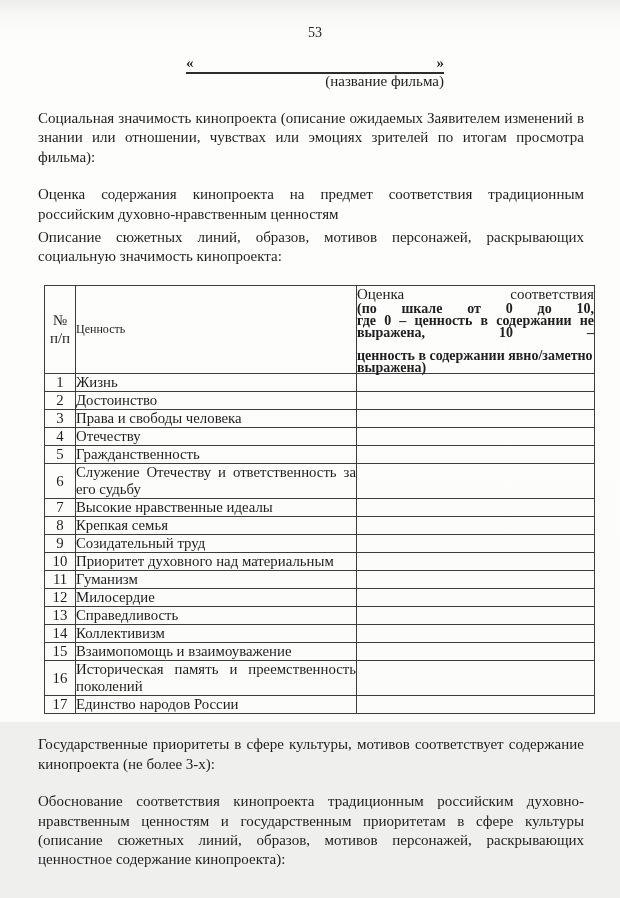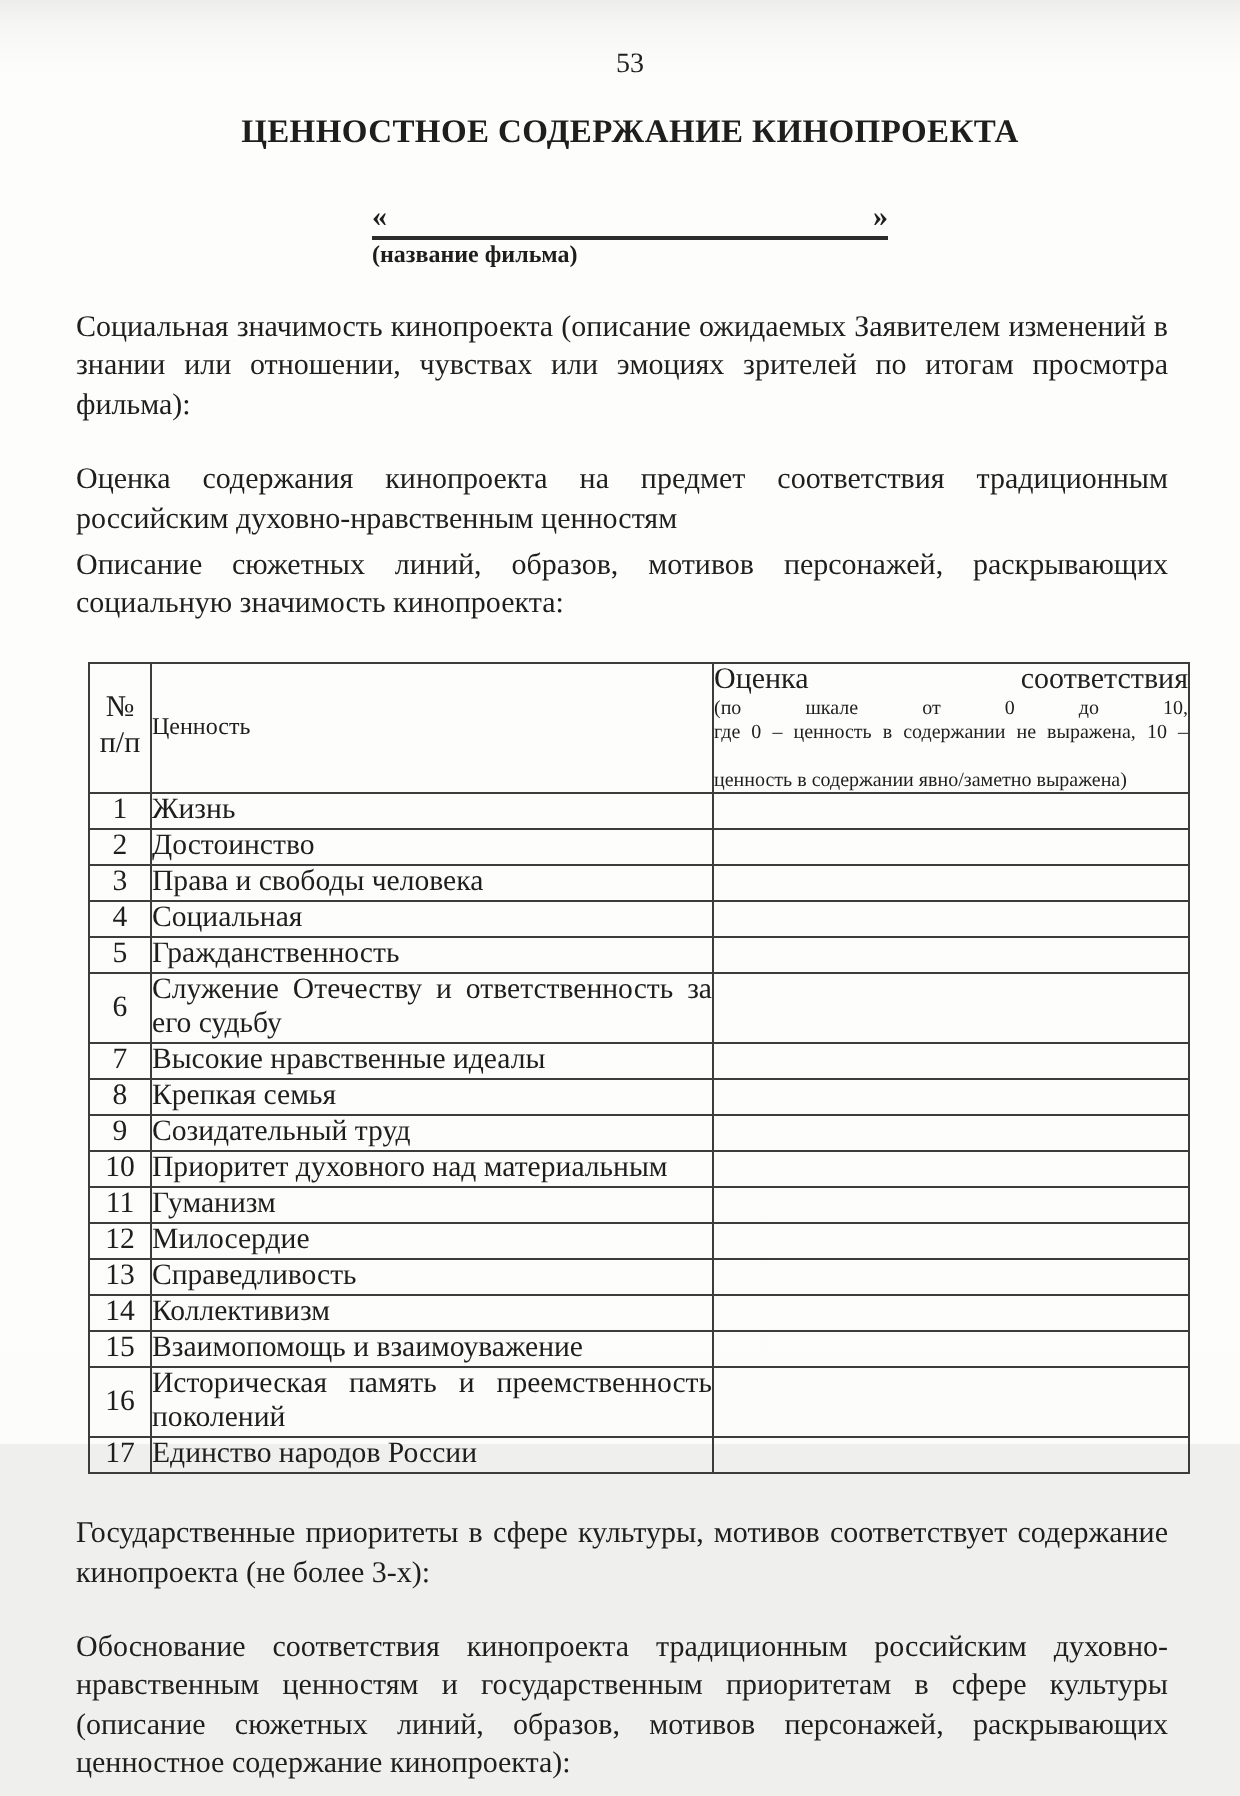--- a/index.html
+++ b/index.html
@@ -23,21 +23,21 @@
   .doc-title {
     text-align:center; font-weight:bold; font-size:16.5px; line-height:20px;
     letter-spacing:.2px; margin:0 0 26px 0;
   }
   .blank-line { width:258px; margin:0 auto 22px auto; }
   .blank-rule {
     display:flex; justify-content:space-between; align-items:flex-end;
     border-bottom:2px solid #2c2c2c;
     font-weight:bold; font-size:15px; line-height:15px; padding-bottom:1px;
   }
-  .blank-caption { text-align:left; font-size:12px; line-height:12px; margin-top:1px;font-weight:bold; }
+  .blank-caption { text-align:right; font-size:15px; line-height:12px; margin-top:1px; }
 
   p.para {
     width:546px;
     font-size:15px; line-height:19.4px;
     text-align:justify;
     margin:0 0 18px 0;
   }
   p.para.tight { margin-bottom:4px; }
   .b { font-weight:normal; }
 
@@ -52,36 +52,35 @@
     font-weight:normal;
   }
   th.h-num { vertical-align:top; padding:1px 4px; }
   th.h-num div { text-align:center; font-size:15px; line-height:17.5px; }
   th.h-val { vertical-align:top; text-align:left; padding:1px 7px; font-size:12px; line-height:17.5px; }
   th.h-score { vertical-align:top; padding:1px 7px 2px 7px; }
   .score-head {
     font-size:15px; line-height:17.5px;
     text-align:justify; text-align-last:justify;
   }
-  .score-note { font-size:10px; line-height:11.6px; }
+  .score-note { font-size:14px; line-height:11.6px;font-weight:bold; }
   .score-note .jl { text-align:justify; text-align-last:justify; }
   .score-note .ll { text-align:left;margin-top:12px; }
 
   td.num { text-align:center; line-height:17px; }
   td.val { padding:0 7px; text-align:justify; line-height:17px;margin-top:10px; }
   td.score { line-height:17px; }
 </style>
 </head>
 <body>
 
 <div class="page">
 
   <div class="page-number">53</div>
 
-  <div class="doc-title">ЦЕННОСТНОЕ СОДЕРЖАНИЕ КИНОПРОЕКТА</div>
 
   <div class="blank-line">
     <div class="blank-rule">
       <span>«</span>
       <span>»</span>
     </div>
     <div class="blank-caption">(название фильма)</div>
   </div>
 
   <p class="para"><span class="b">Социальная значимость кинопроекта</span> <span>(описание ожидаемых Заявителем изменений в знании или отношении, чувствах или эмоциях зрителей по итогам просмотра фильма):</span></p>
@@ -124,21 +123,21 @@
           <td class="val">Достоинство</td>
           <td class="score"></td>
         </tr>
         <tr>
           <td class="num">3</td>
           <td class="val">Права и свободы человека</td>
           <td class="score"></td>
         </tr>
         <tr>
           <td class="num">4</td>
-          <td class="val">Социальная</td>
+          <td class="val">Отечеству</td>
           <td class="score"></td>
         </tr>
         <tr>
           <td class="num">5</td>
           <td class="val">Гражданственность</td>
           <td class="score"></td>
         </tr>
         <tr>
           <td class="num">6</td>
           <td class="val">Служение Отечеству и ответственность за его судьбу</td>

